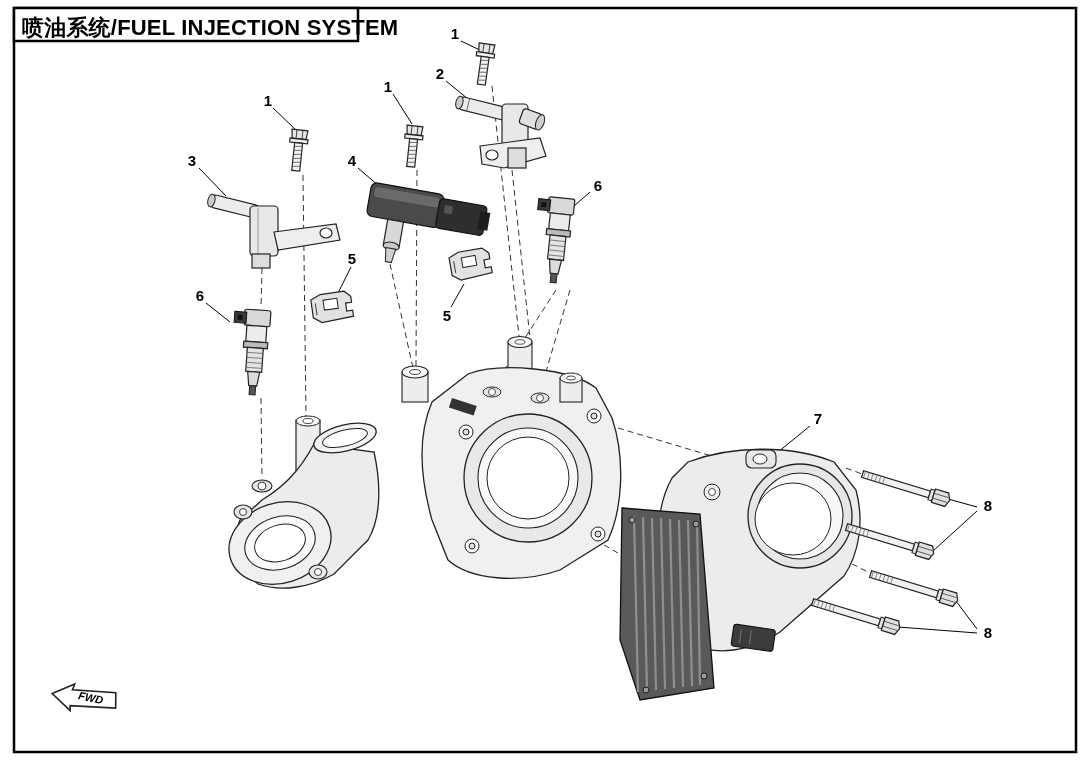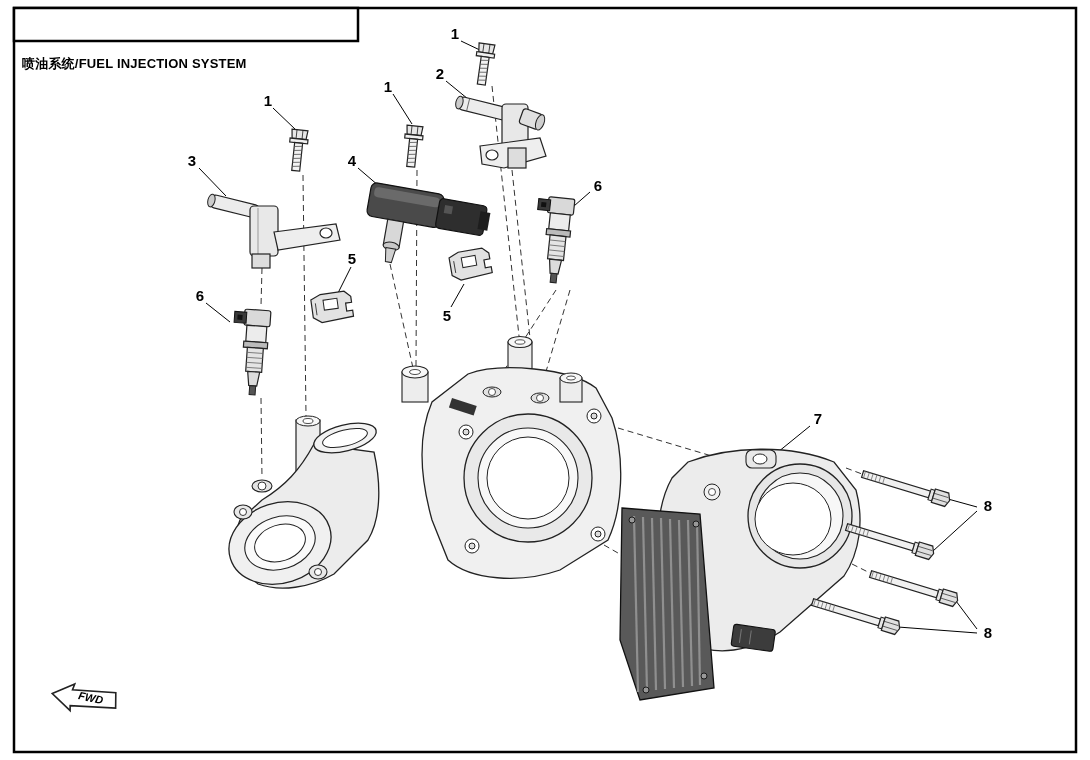--- a/index.html
+++ b/index.html
@@ -11,26 +11,25 @@
     font-family: "Liberation Sans", sans-serif;
     overflow: hidden;
   }
   .art { position: absolute; left: 0; top: 0; }
   .title-box {
     position: absolute;
     left: 22px;
     top: 13px;
     width: 372px;
     height: 24px;
-    font-size: 13px;
+    font-size: 22px;
     font-weight: bold;
     color: #000;
     white-space: nowrap;
     letter-spacing: 0.2px;
-    margin-top: 42px;
   }
   #callout-layer { position: absolute; left: 0; top: 0; width: 100%; height: 100%; pointer-events: none; }
   .callout {
     position: absolute;
     transform: translate(-50%, -50%);
     font-size: 15px;
     font-weight: 700;
     color: #000;
     font-family: "Liberation Sans", sans-serif;
   }

